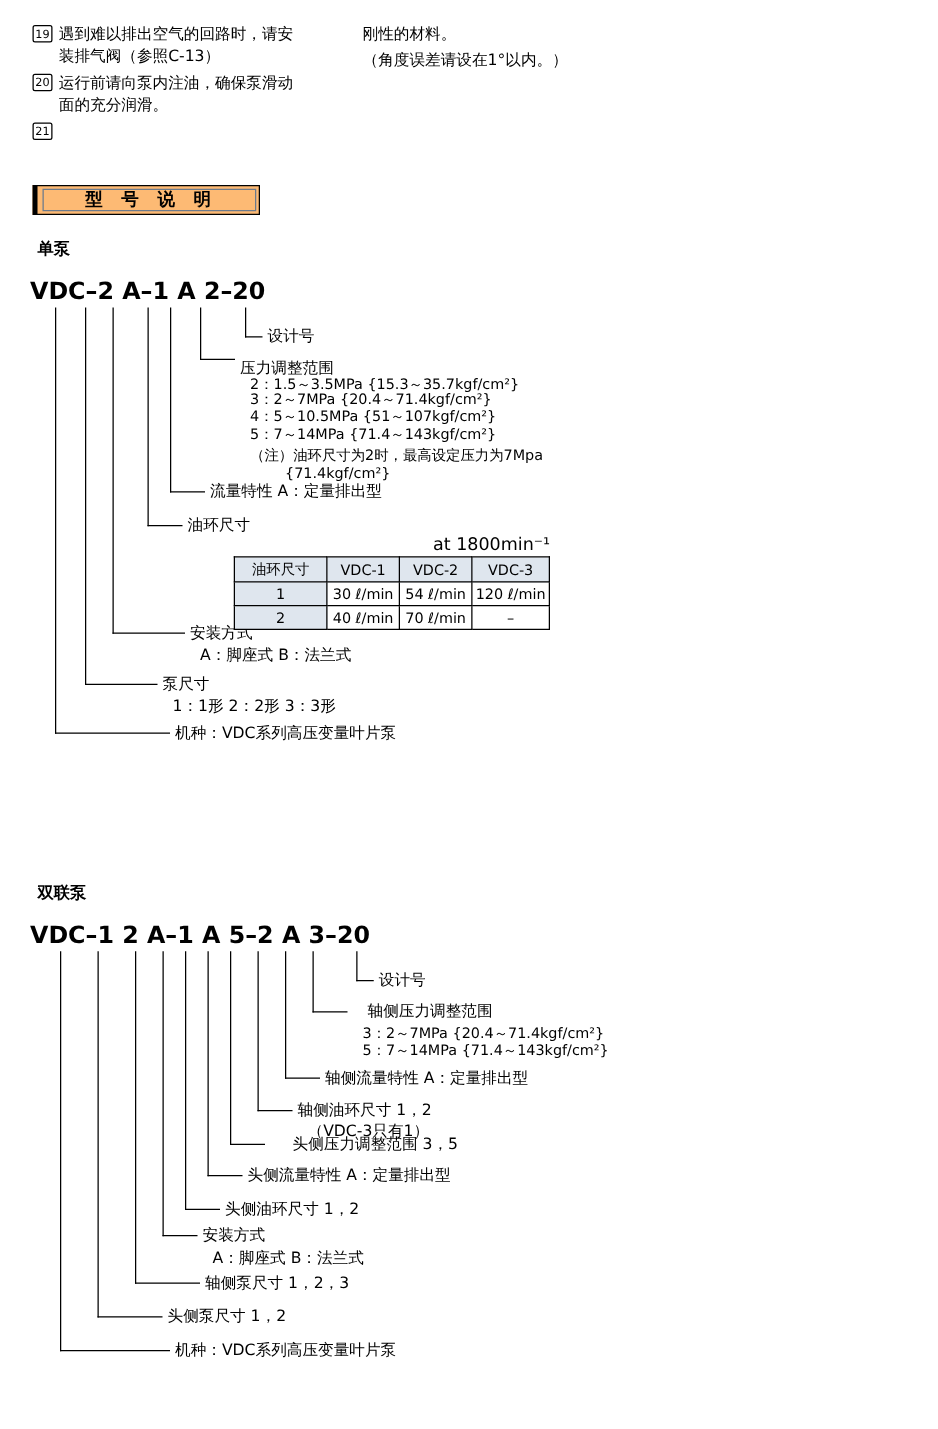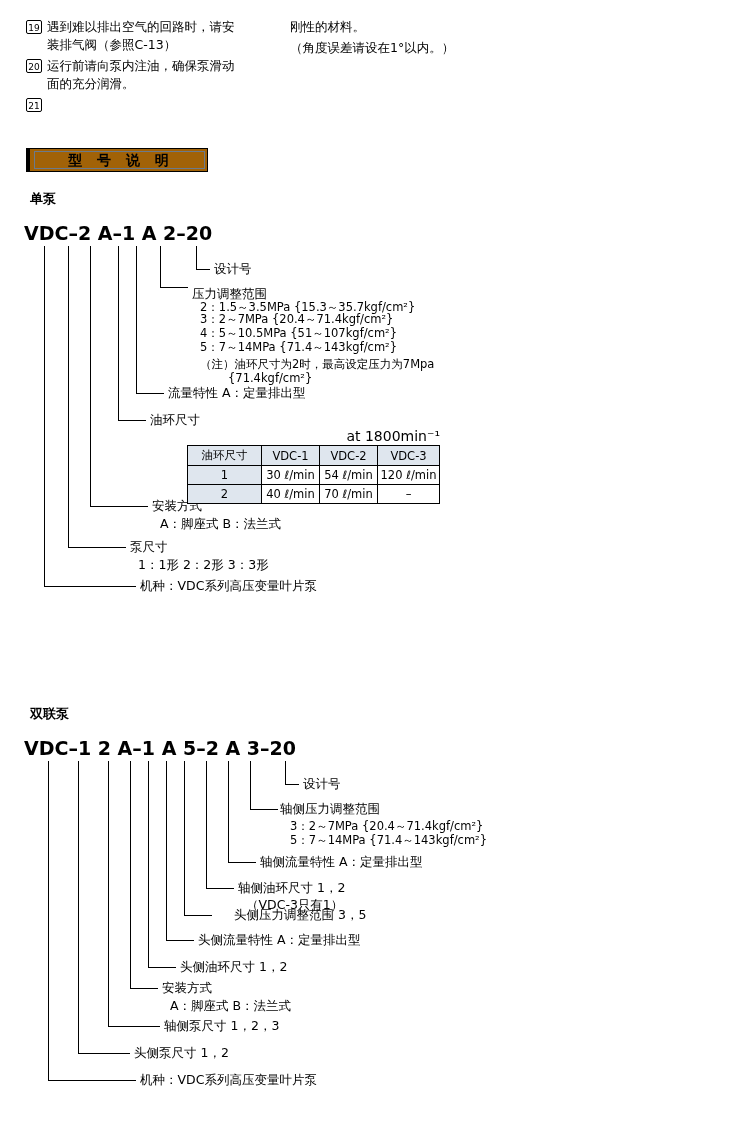--- a/index.html
+++ b/index.html
@@ -62,21 +62,21 @@
     margin-bottom: 3px;
   }
 
   
   .section-bar {
     position: absolute;
     top: 148px;
     left: 26px;
     width: 182px;
     height: 24px;
-    background: #a16207;
+    background: #fdba74;
     border-left: 4px solid #000;
     border-top: 1px solid #000;
     border-bottom: 1px solid #000;
     border-right: 1px solid #000;
     box-sizing: border-box;
   }
   .section-bar .inner {
     position: absolute;
     left: 4px; top: 2px; right: 2px; bottom: 2px;
     border: 1px solid #6b7a8c;
@@ -303,21 +303,21 @@
   <div class="vline" style="left:108px; top:761px; height:266px;"></div>
   <div class="hline" style="left:108px; top:1026px; width:52px;"></div>
 
   <div class="vline" style="left:78px; top:761px; height:293px;"></div>
   <div class="hline" style="left:78px; top:1053px; width:52px;"></div>
 
   <div class="vline" style="left:48px; top:761px; height:320px;"></div>
   <div class="hline" style="left:48px; top:1080px; width:88px;"></div>
 
   <div class="lbl" style="top:776px; left:303px;">设计号</div>
-  <div class="lbl" style="top:801px; left:280px;">轴侧压力调整范围</div>
+  <div class="lbl" style="top:801px; left:294px;">轴侧压力调整范围</div>
   <div class="lbl small" style="top:818px; left:290px;">3：2～7MPa {20.4～71.4kgf/cm²}</div>
   <div class="lbl small" style="top:832px; left:290px;">5：7～14MPa {71.4～143kgf/cm²}</div>
 
   <div class="lbl" style="top:854px; left:260px;">轴侧流量特性  A：定量排出型</div>
   <div class="lbl" style="top:880px; left:238px;">轴侧油环尺寸 1，2</div>
   <div class="lbl" style="top:897px; left:246px;">（VDC-3只有1）</div>
   <div class="lbl" style="top:907px; left:216px;margin-left:18px;">头侧压力调整范围  3，5</div>
   <div class="lbl" style="top:932px; left:198px;">头侧流量特性  A：定量排出型</div>
   <div class="lbl" style="top:959px; left:180px;">头侧油环尺寸 1，2</div>
   <div class="lbl" style="top:980px; left:162px;">安装方式</div>

